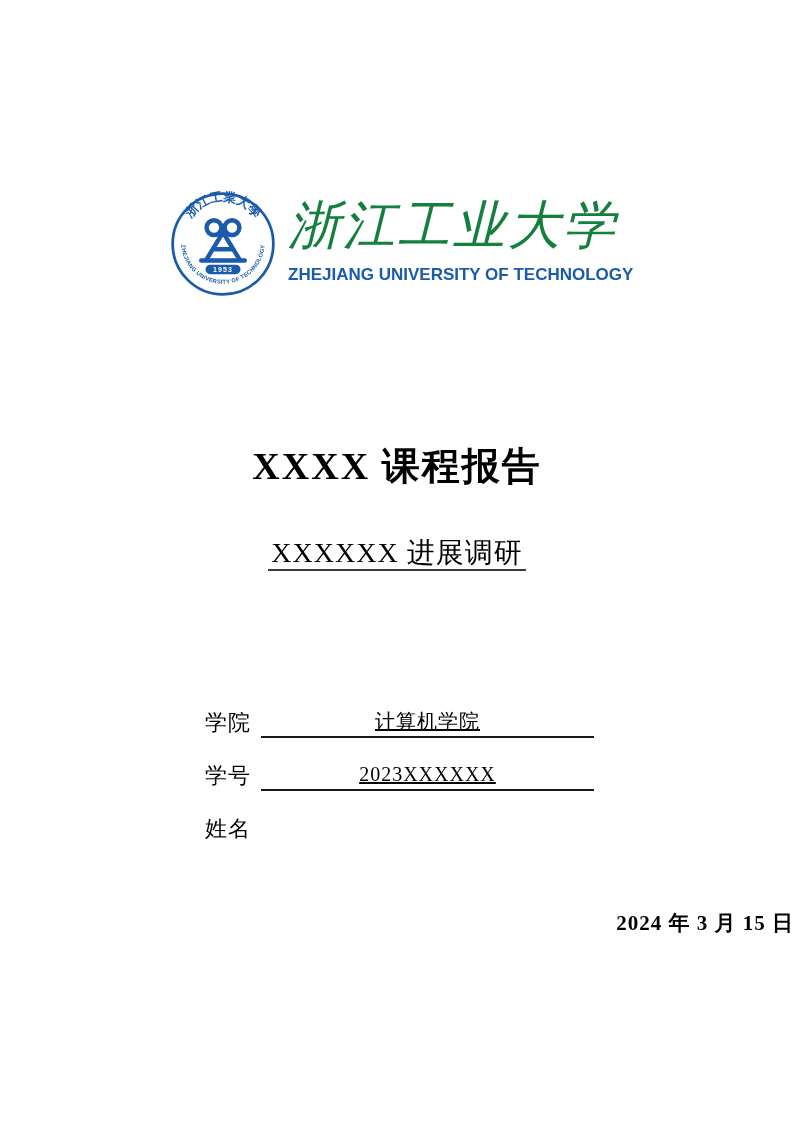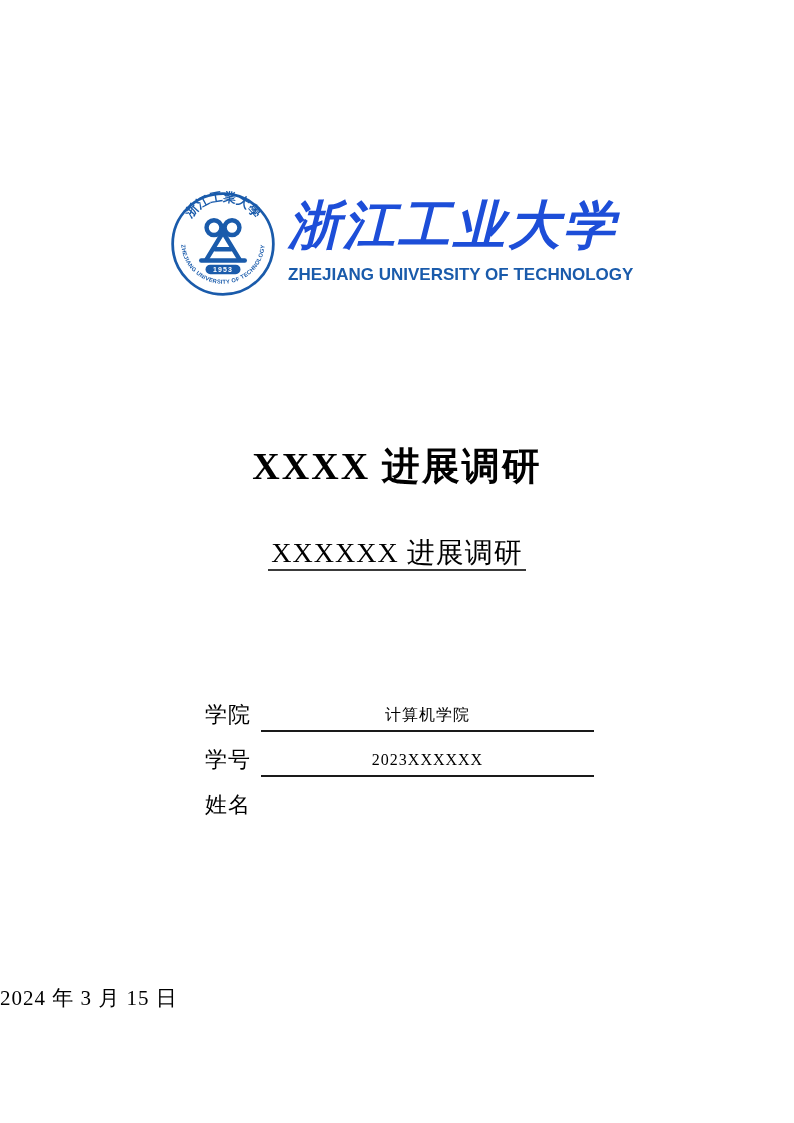--- a/index.html
+++ b/index.html
@@ -33,26 +33,26 @@
     height:106px;
   }
   .wordmark{
     position:absolute;
     left:120px;
     top:2px;
     width:336px;
   }
   .wordmark-zh{
     font-family:"Liberation Serif", cursive, serif;
-    font-weight:bold;
+    font-weight:normal;
     font-style:italic;
     font-size:52px;
     line-height:72px;
     letter-spacing:3px;
-    color:#1d4ed8;
+    color:#15803d;
     white-space:nowrap;
   }
   .wordmark-en{
     margin-top:3px;
     font-family:"Liberation Sans", sans-serif;
     font-weight:bold;
     font-size:17px;
     letter-spacing:0px;
     color:#1a5bab;
     white-space:nowrap;
@@ -90,55 +90,57 @@
 
   
   .info-form{
     position:absolute;
     left:205px;
     top:702px;
     width:389px;
   }
   .form-row{
     display:flex;
-    align-items:flex-start;
+    align-items:center;
     height:41px;
-    margin-bottom:4px;
+    margin-bottom:12px;
   }
   .form-label{
     flex:0 0 48px;
     font-size:22px;
     line-height:26px;
     letter-spacing:1px;
     white-space:nowrap;
   }
   .form-line{
     flex:1 1 auto;
     margin-left:8px;
     border-bottom:2px solid #1a1a1a;
     text-align:center;
     padding-bottom:2px;
   }
   .form-value{
-    font-size:16px;
+    font-size:20px;
     line-height:26px;
     letter-spacing:1px;
     white-space:nowrap;
+    text-decoration:underline;
   }
 
   
   .date-line{
     position:absolute;
     left:0;
-    top:984px;
+    top:909px;
     width:100%;
-    text-align:left;
+    text-align:right;
     font-size:21px;
     letter-spacing:1px;
     font-family:"Liberation Serif", serif;
+    font-weight:bold;
   }
 </style>
 </head>
 <body>
 
 <div class="page">
 
   <div class="uni-header">
     <svg class="logo" viewBox="0 0 100 100" aria-hidden="true">
       <circle cx="50" cy="50" r="47.5" fill="#ffffff" stroke="#1a5bab" stroke-width="2.6"></circle>
@@ -164,21 +166,21 @@
       <rect x="33.5" y="69.5" width="33" height="9" rx="4.5" fill="#1a5bab"></rect>
       <text x="50" y="76.7" font-size="6.6" font-weight="bold" fill="#ffffff" text-anchor="middle" font-family="'Liberation Sans', sans-serif" letter-spacing="1">1953</text>
     </svg>
 
     <div class="wordmark">
       <div class="wordmark-zh">浙江工业大学</div>
       <div class="wordmark-en">ZHEJIANG UNIVERSITY OF TECHNOLOGY</div>
     </div>
   </div>
 
-  <div class="report-title">XXXX 进展调研</div>
+  <div class="report-title">XXXX 课程报告</div>
 
   <div class="report-subtitle-wrap">
     <span class="report-subtitle">XXXXXX 进展调研</span>
   </div>
 
   <div class="info-form">
 
     <div class="form-row">
       <span class="form-label">学院</span>
       <span class="form-line">

